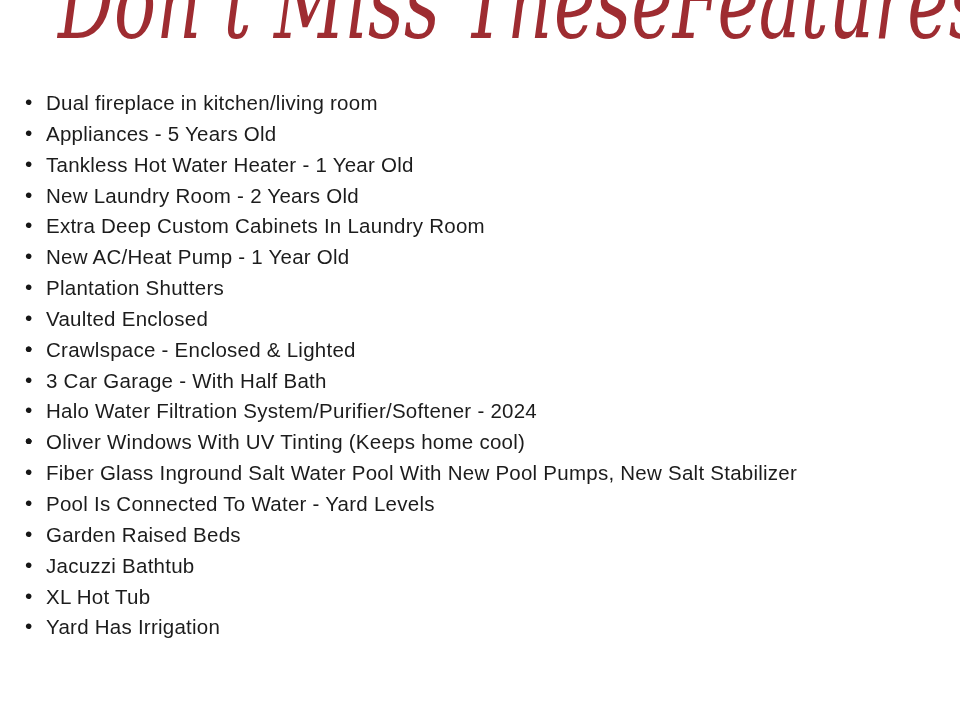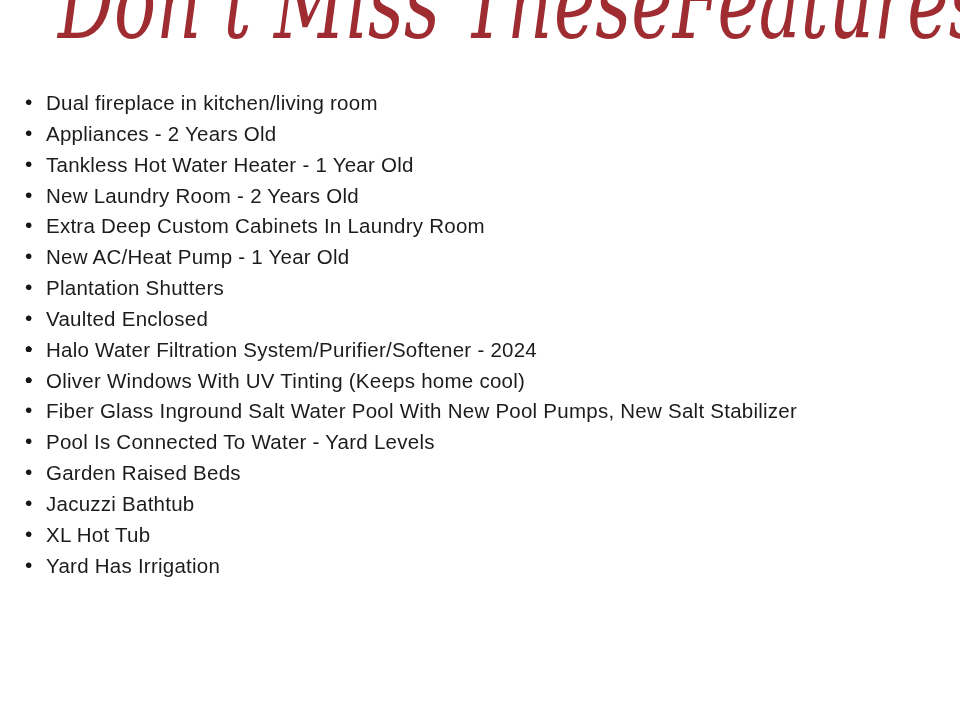--- a/index.html
+++ b/index.html
@@ -68,21 +68,21 @@
   <span>Features</span>
 </h1>
 
 <ul class="features" style="color: rgb(28, 28, 28);">
     <li>
     <span class="bullet">•</span>
     <span class="item-text">Dual fireplace in kitchen/living room</span>
   </li>
     <li>
     <span class="bullet">•</span>
-    <span class="item-text">Appliances - 2 Years Old</span>
+    <span class="item-text">Appliances - 5 Years Old</span>
   </li>
     <li>
     <span class="bullet">•</span>
     <span class="item-text">Tankless Hot Water Heater - 1 Year Old</span>
   </li>
     <li>
     <span class="bullet">•</span>
     <span class="item-text">New Laundry Room - 2 Years Old</span>
   </li>
     <li>
@@ -99,23 +99,25 @@
   </li>
     <li>
     <span class="bullet">•</span>
     <span class="item-text">Vaulted Enclosed</span>
   </li>
     <li>
     <span class="bullet">•</span>
   </li>
     <li>
     <span class="bullet">•</span>
+    <span class="item-text">Crawlspace - Enclosed &amp; Lighted</span>
   </li>
     <li>
     <span class="bullet">•</span>
+    <span class="item-text">3 Car Garage - With Half Bath</span>
   </li>
     <li>
     <span class="bullet">•</span>
     <span class="item-text">Halo Water Filtration System/Purifier/Softener - 2024</span>
   </li>
     <li>
     <span class="bullet">•</span>
   </li>
     <li>
     <span class="bullet">•</span>

